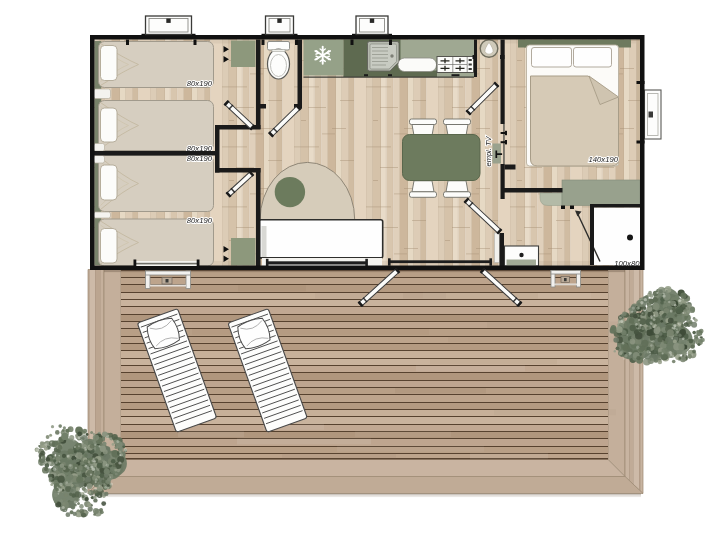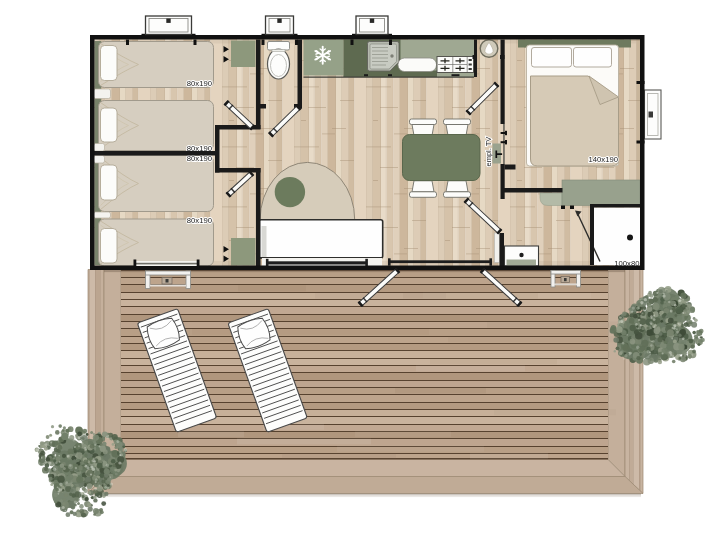--- a/index.html
+++ b/index.html
@@ -1,16 +1,16 @@
 <!DOCTYPE html>
 <html><head>
 <meta charset="utf-8">
 <style>
 html,body{margin:0;padding:0;background:#ffffff;}
-#page{position:relative;width:710px;height:556px;background:#ffffff;overflow:hidden;font-family:"Liberation Sans",sans-serif;}
+#page{position:relative;width:710px;height:556px;background:#ffffff;overflow:hidden;font-family:"Liberation Sans",sans-serif;font-style:italic;}
 </style>
 </head>
 <body>
 
 <div id="page">
 <svg width="710" height="556" viewBox="0 0 710 556">
       <defs>
         <pattern id="floorw" width="72" height="60" patternUnits="userSpaceOnUse">
           <rect x="0.0" y="0" width="7.0" height="60" fill="#e4d4bf"></rect>
           <rect x="6.3" y="0" width="0.7" height="60" fill="#b8a489" opacity="0.45"></rect>

